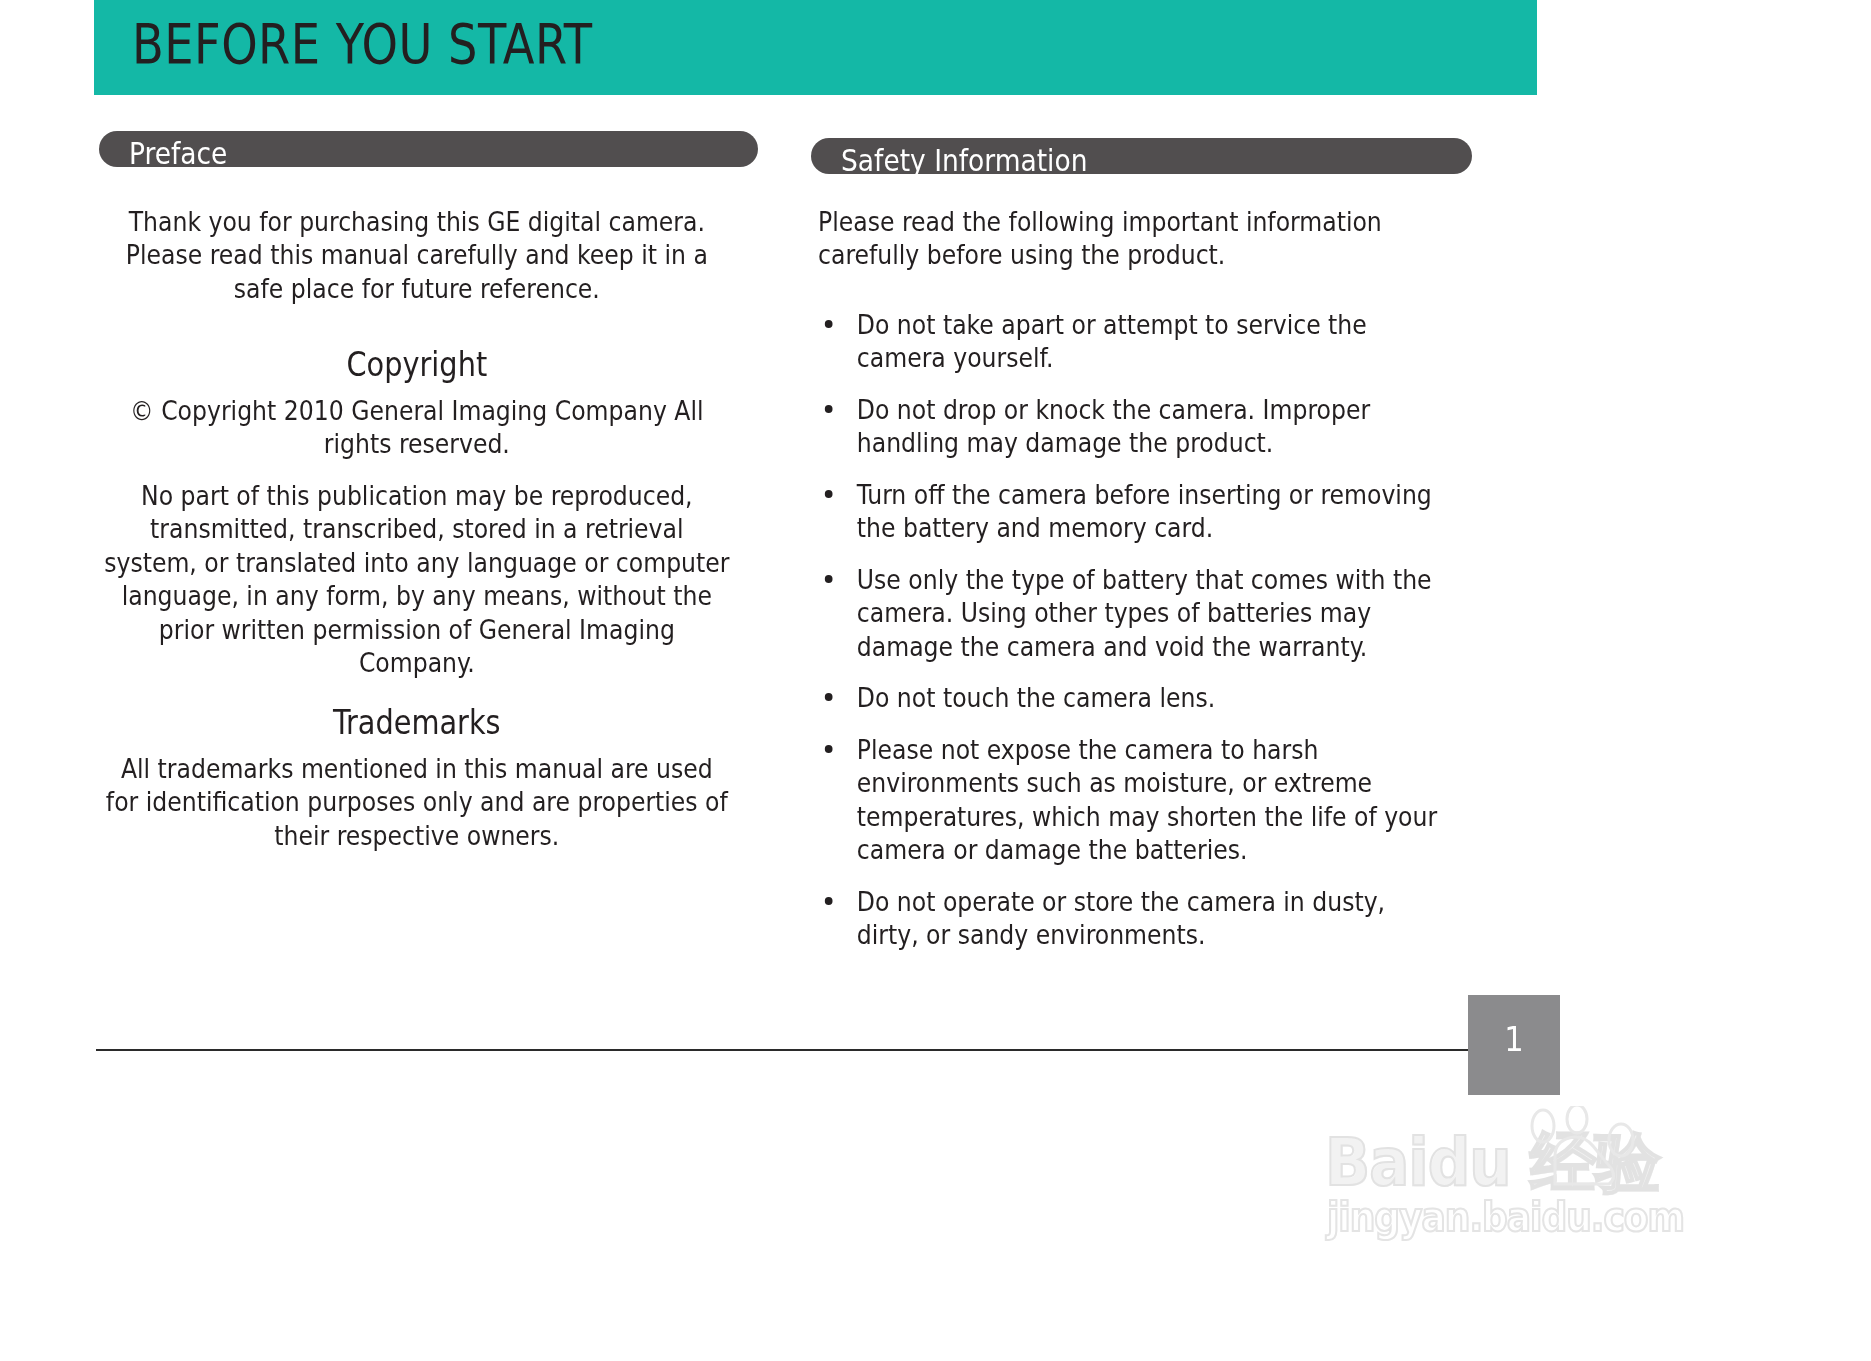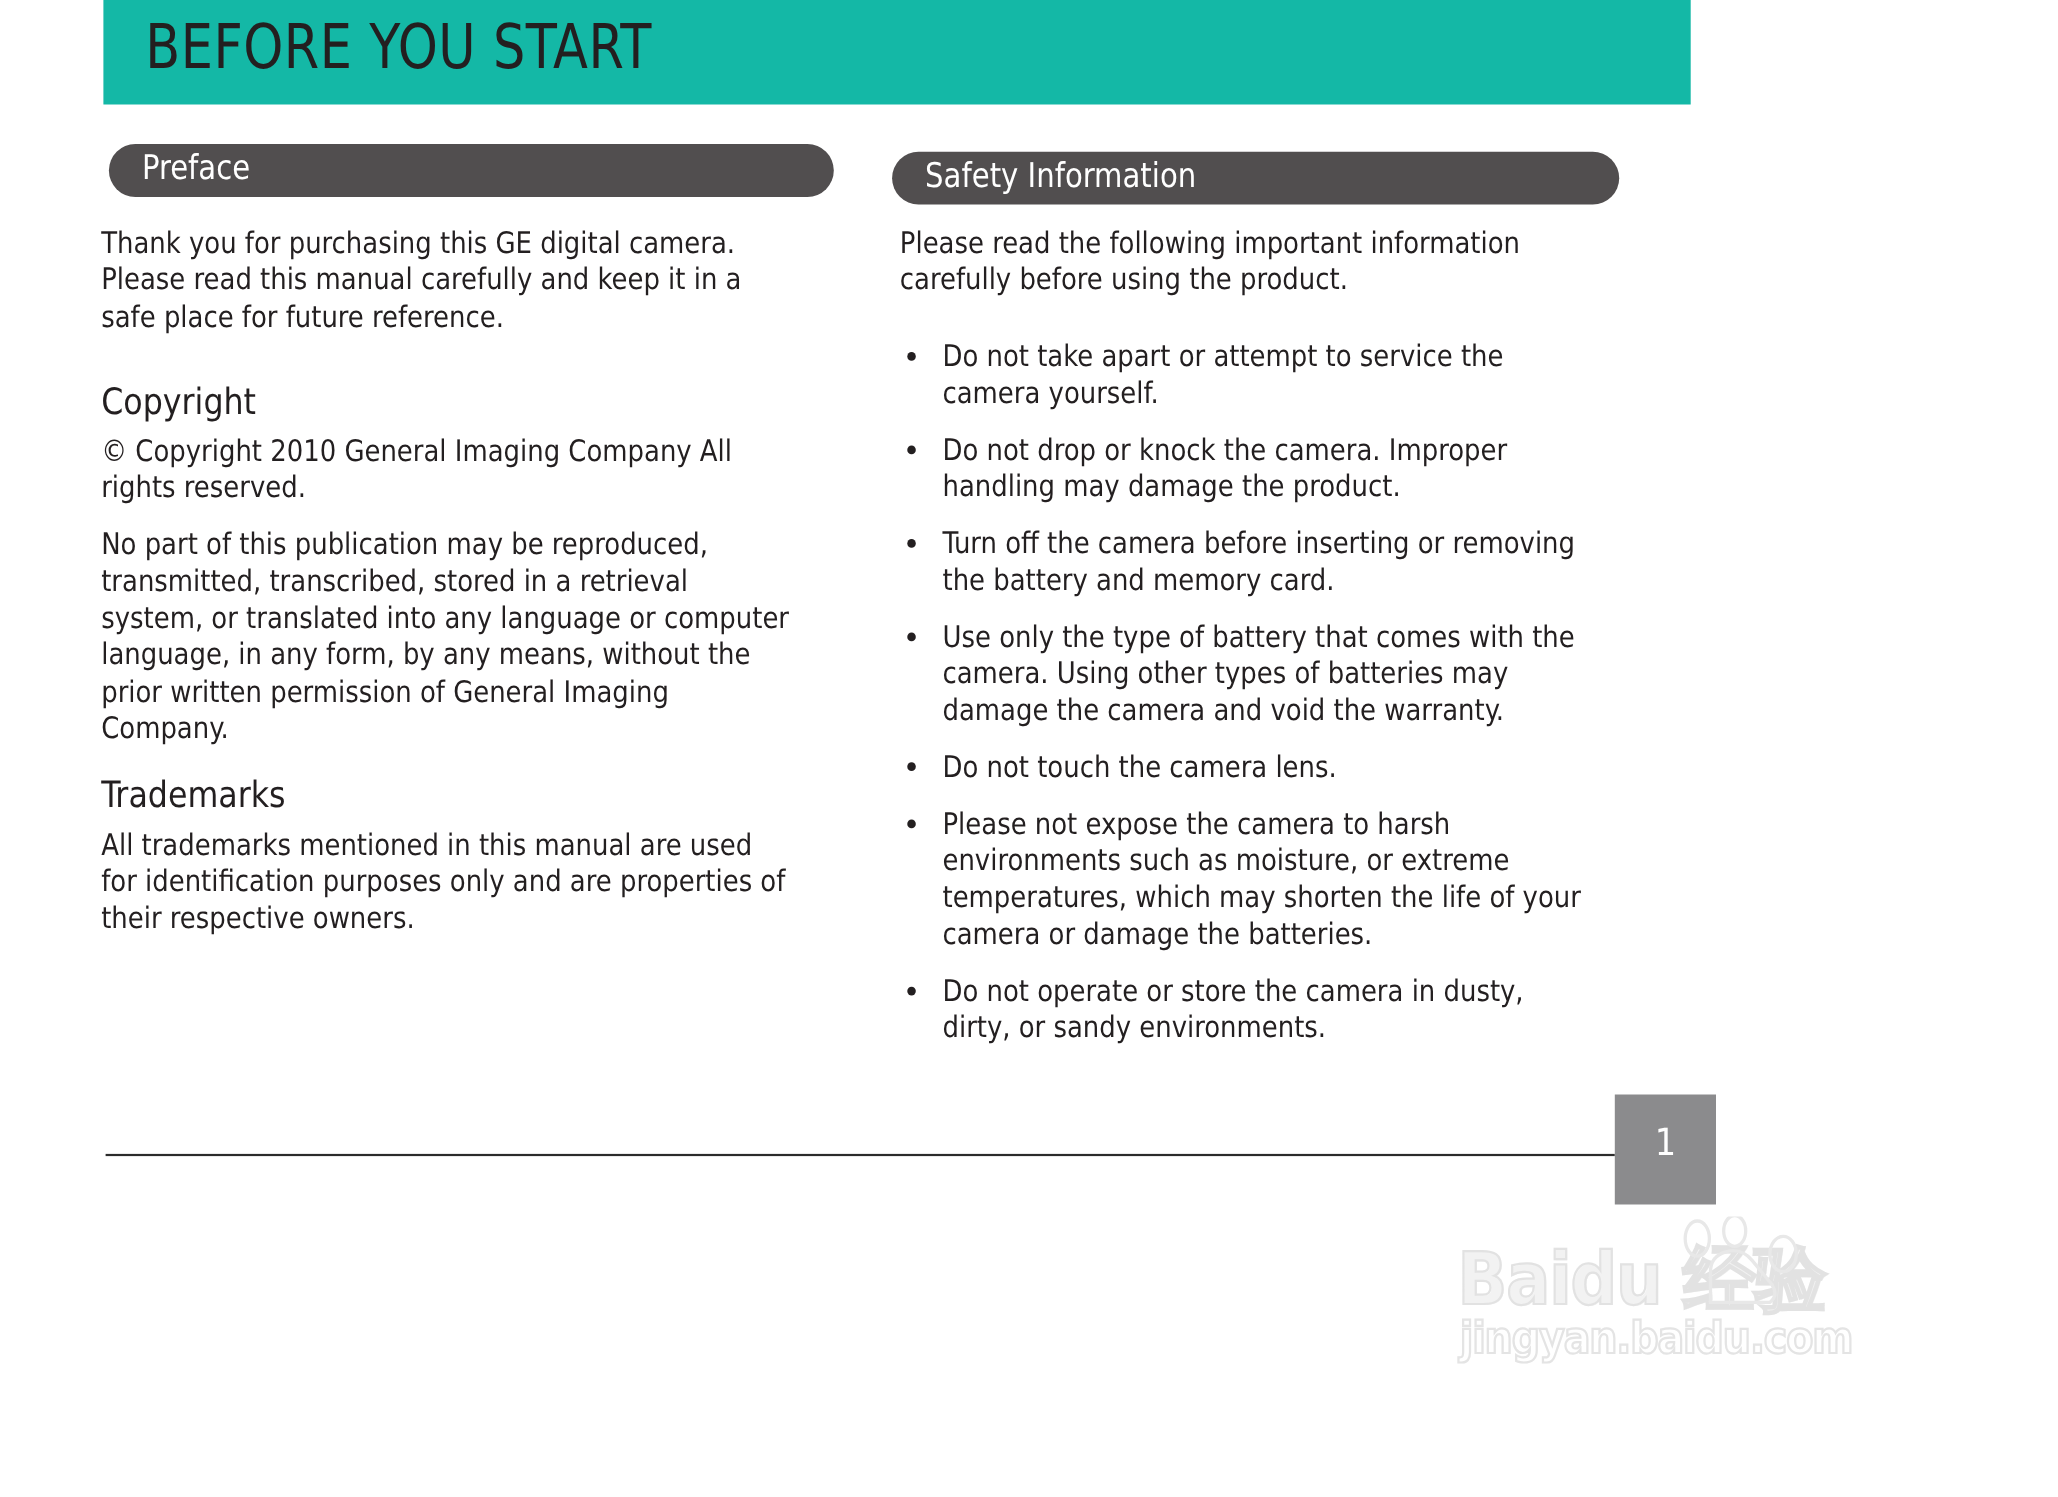--- a/index.html
+++ b/index.html
@@ -40,21 +40,21 @@
     font-weight: 400;
     font-stretch: condensed;
     transform: scaleX(0.92);
     transform-origin: left center;
     white-space: nowrap;
   }
 
   
   .pill {
     position: absolute;
-    height: 48px;
+    height: 36px;
     background: #514e4f;
     border-radius: 24px;
     overflow: hidden;
   }
   .pill-label {
     position: absolute;
     left: 30px;
     top: 4px;
     color: #ffffff;
     font-size: 31px;
@@ -73,21 +73,21 @@
     top: 138px;
     width: 661px;
   }
 
   
   .column {
     position: absolute;
     top: 205px;
     width: 650px;
   }
-  #col-left { left: 92px; width: 645px; }
+  #col-left { left: 104px; width: 645px; text-align: center; }
   #col-right { left: 818px; width: 654px; }
 
   p.body {
     margin: 0 0 18px 0;
     font-size: 27px;
     line-height: 1.24;
     color: #231f20;
     transform: scaleX(0.97);
     transform-origin: left top;
   }

